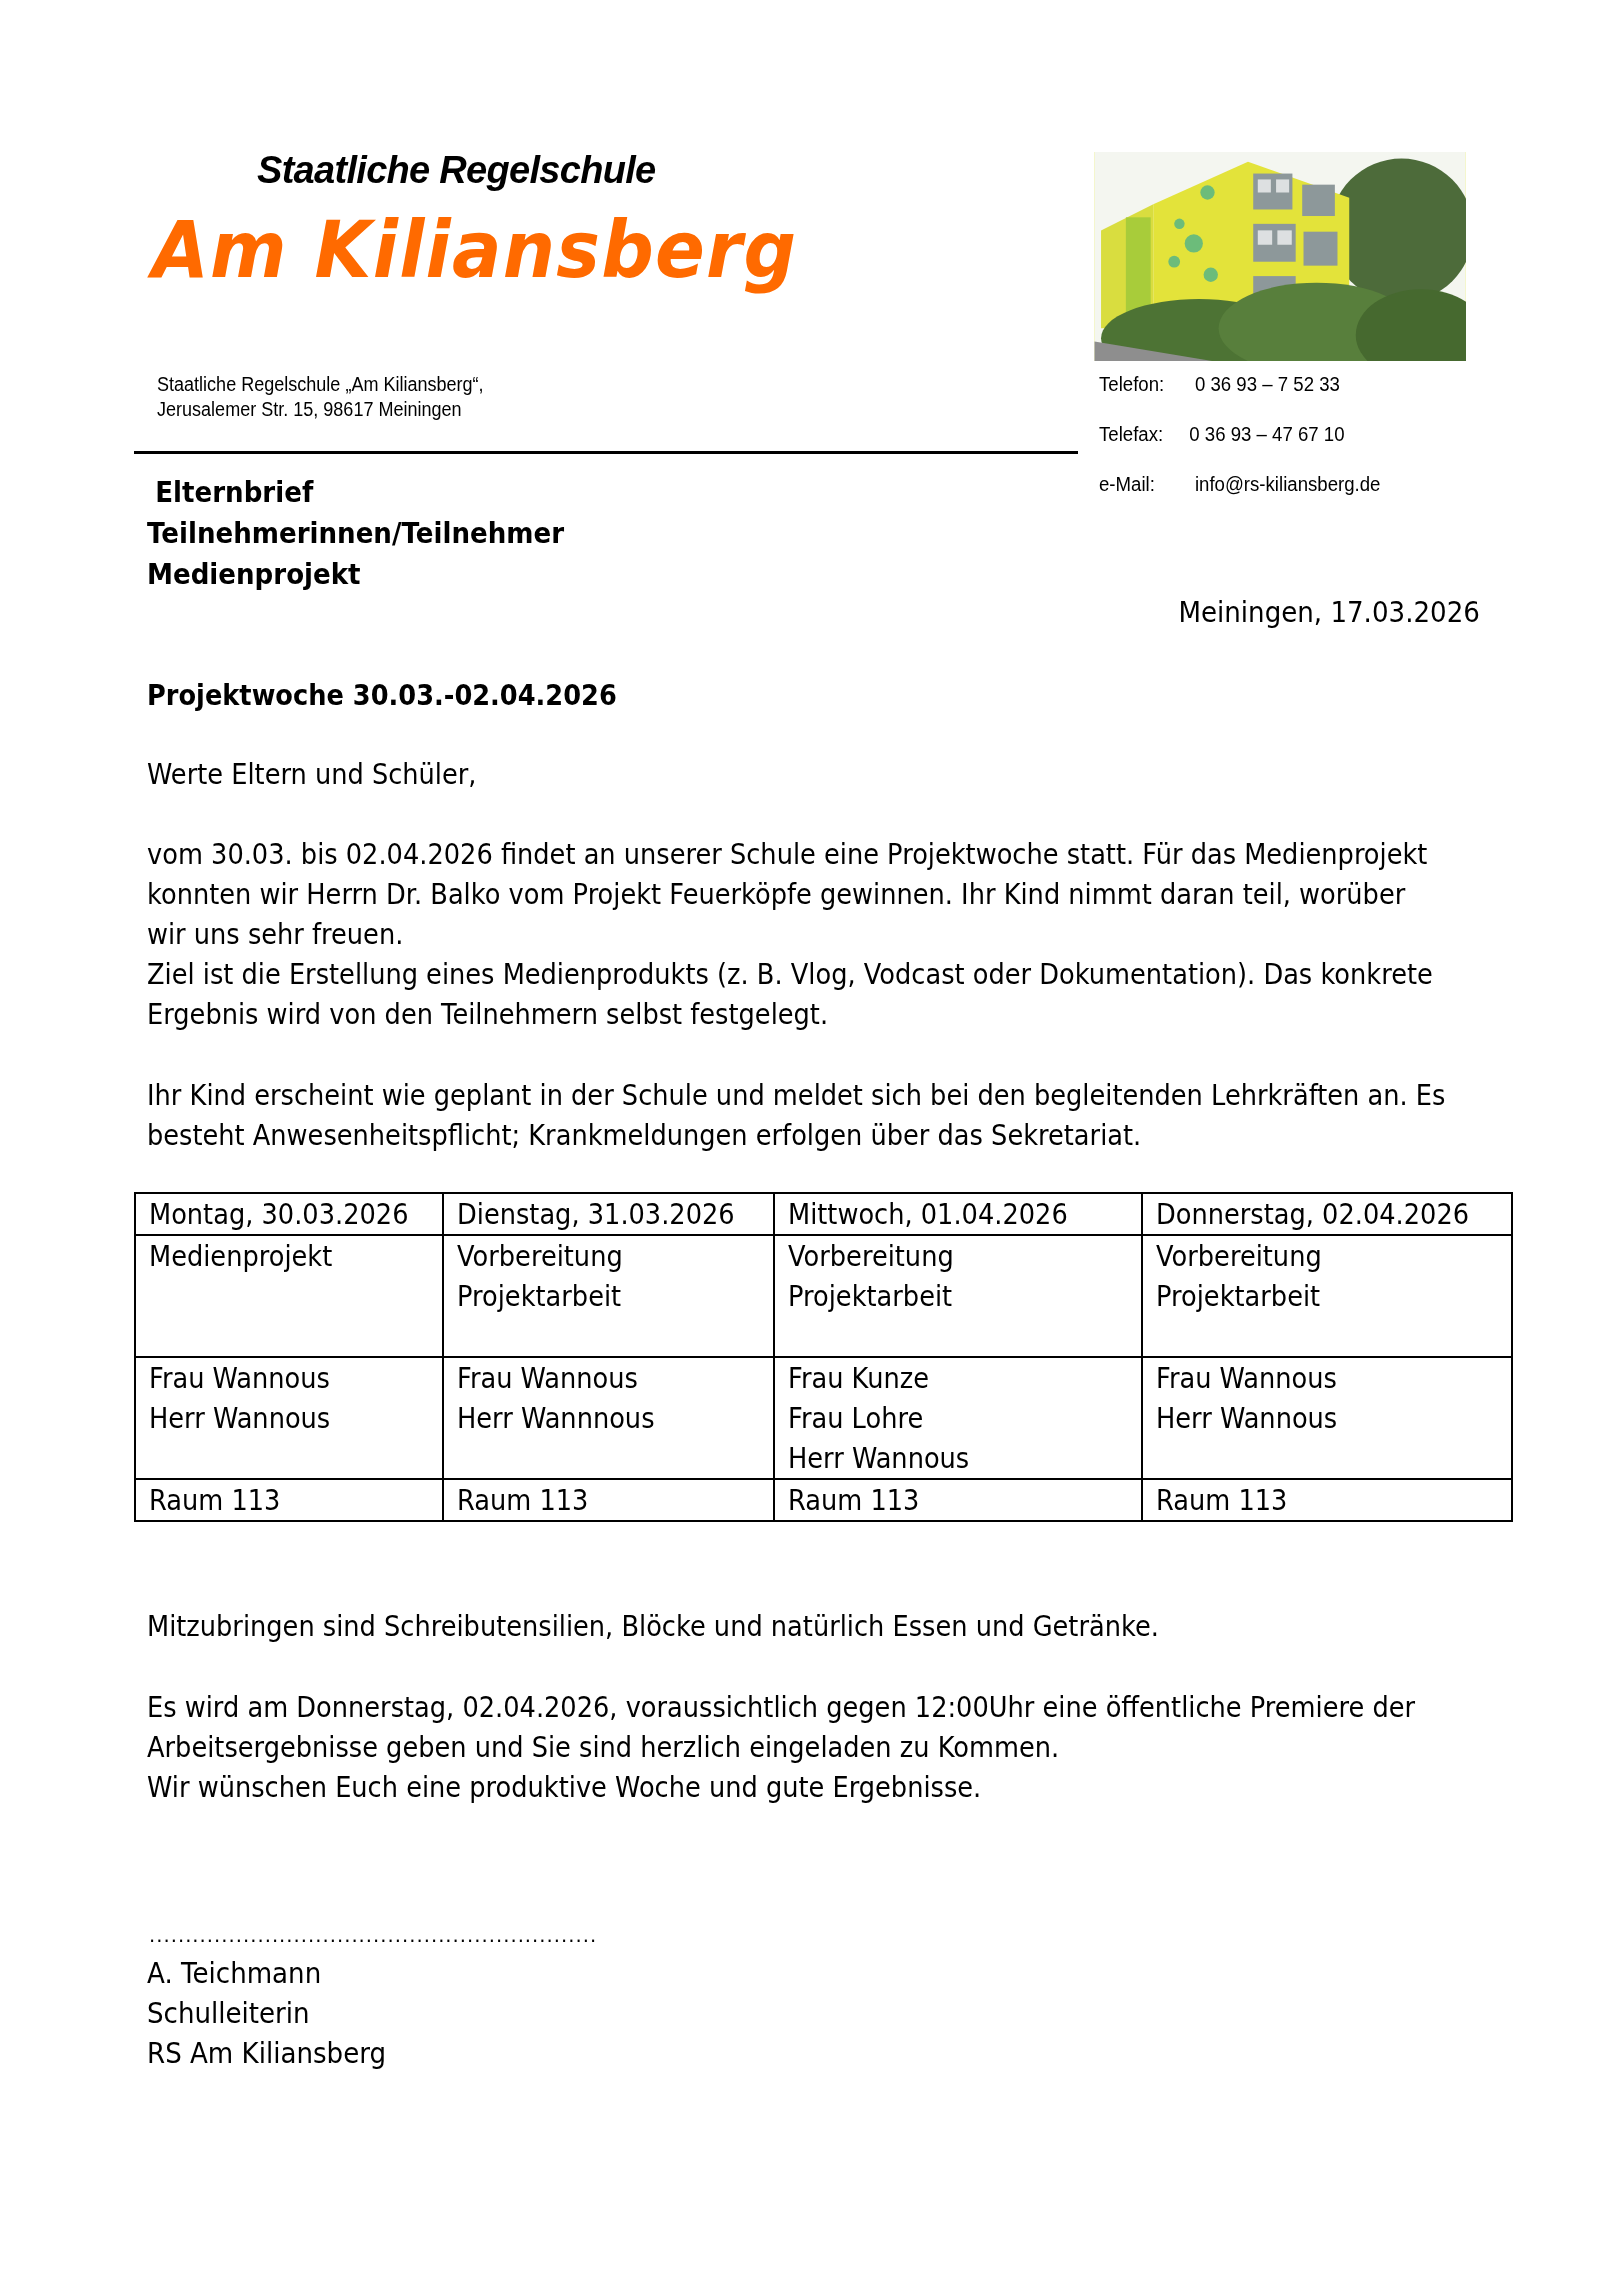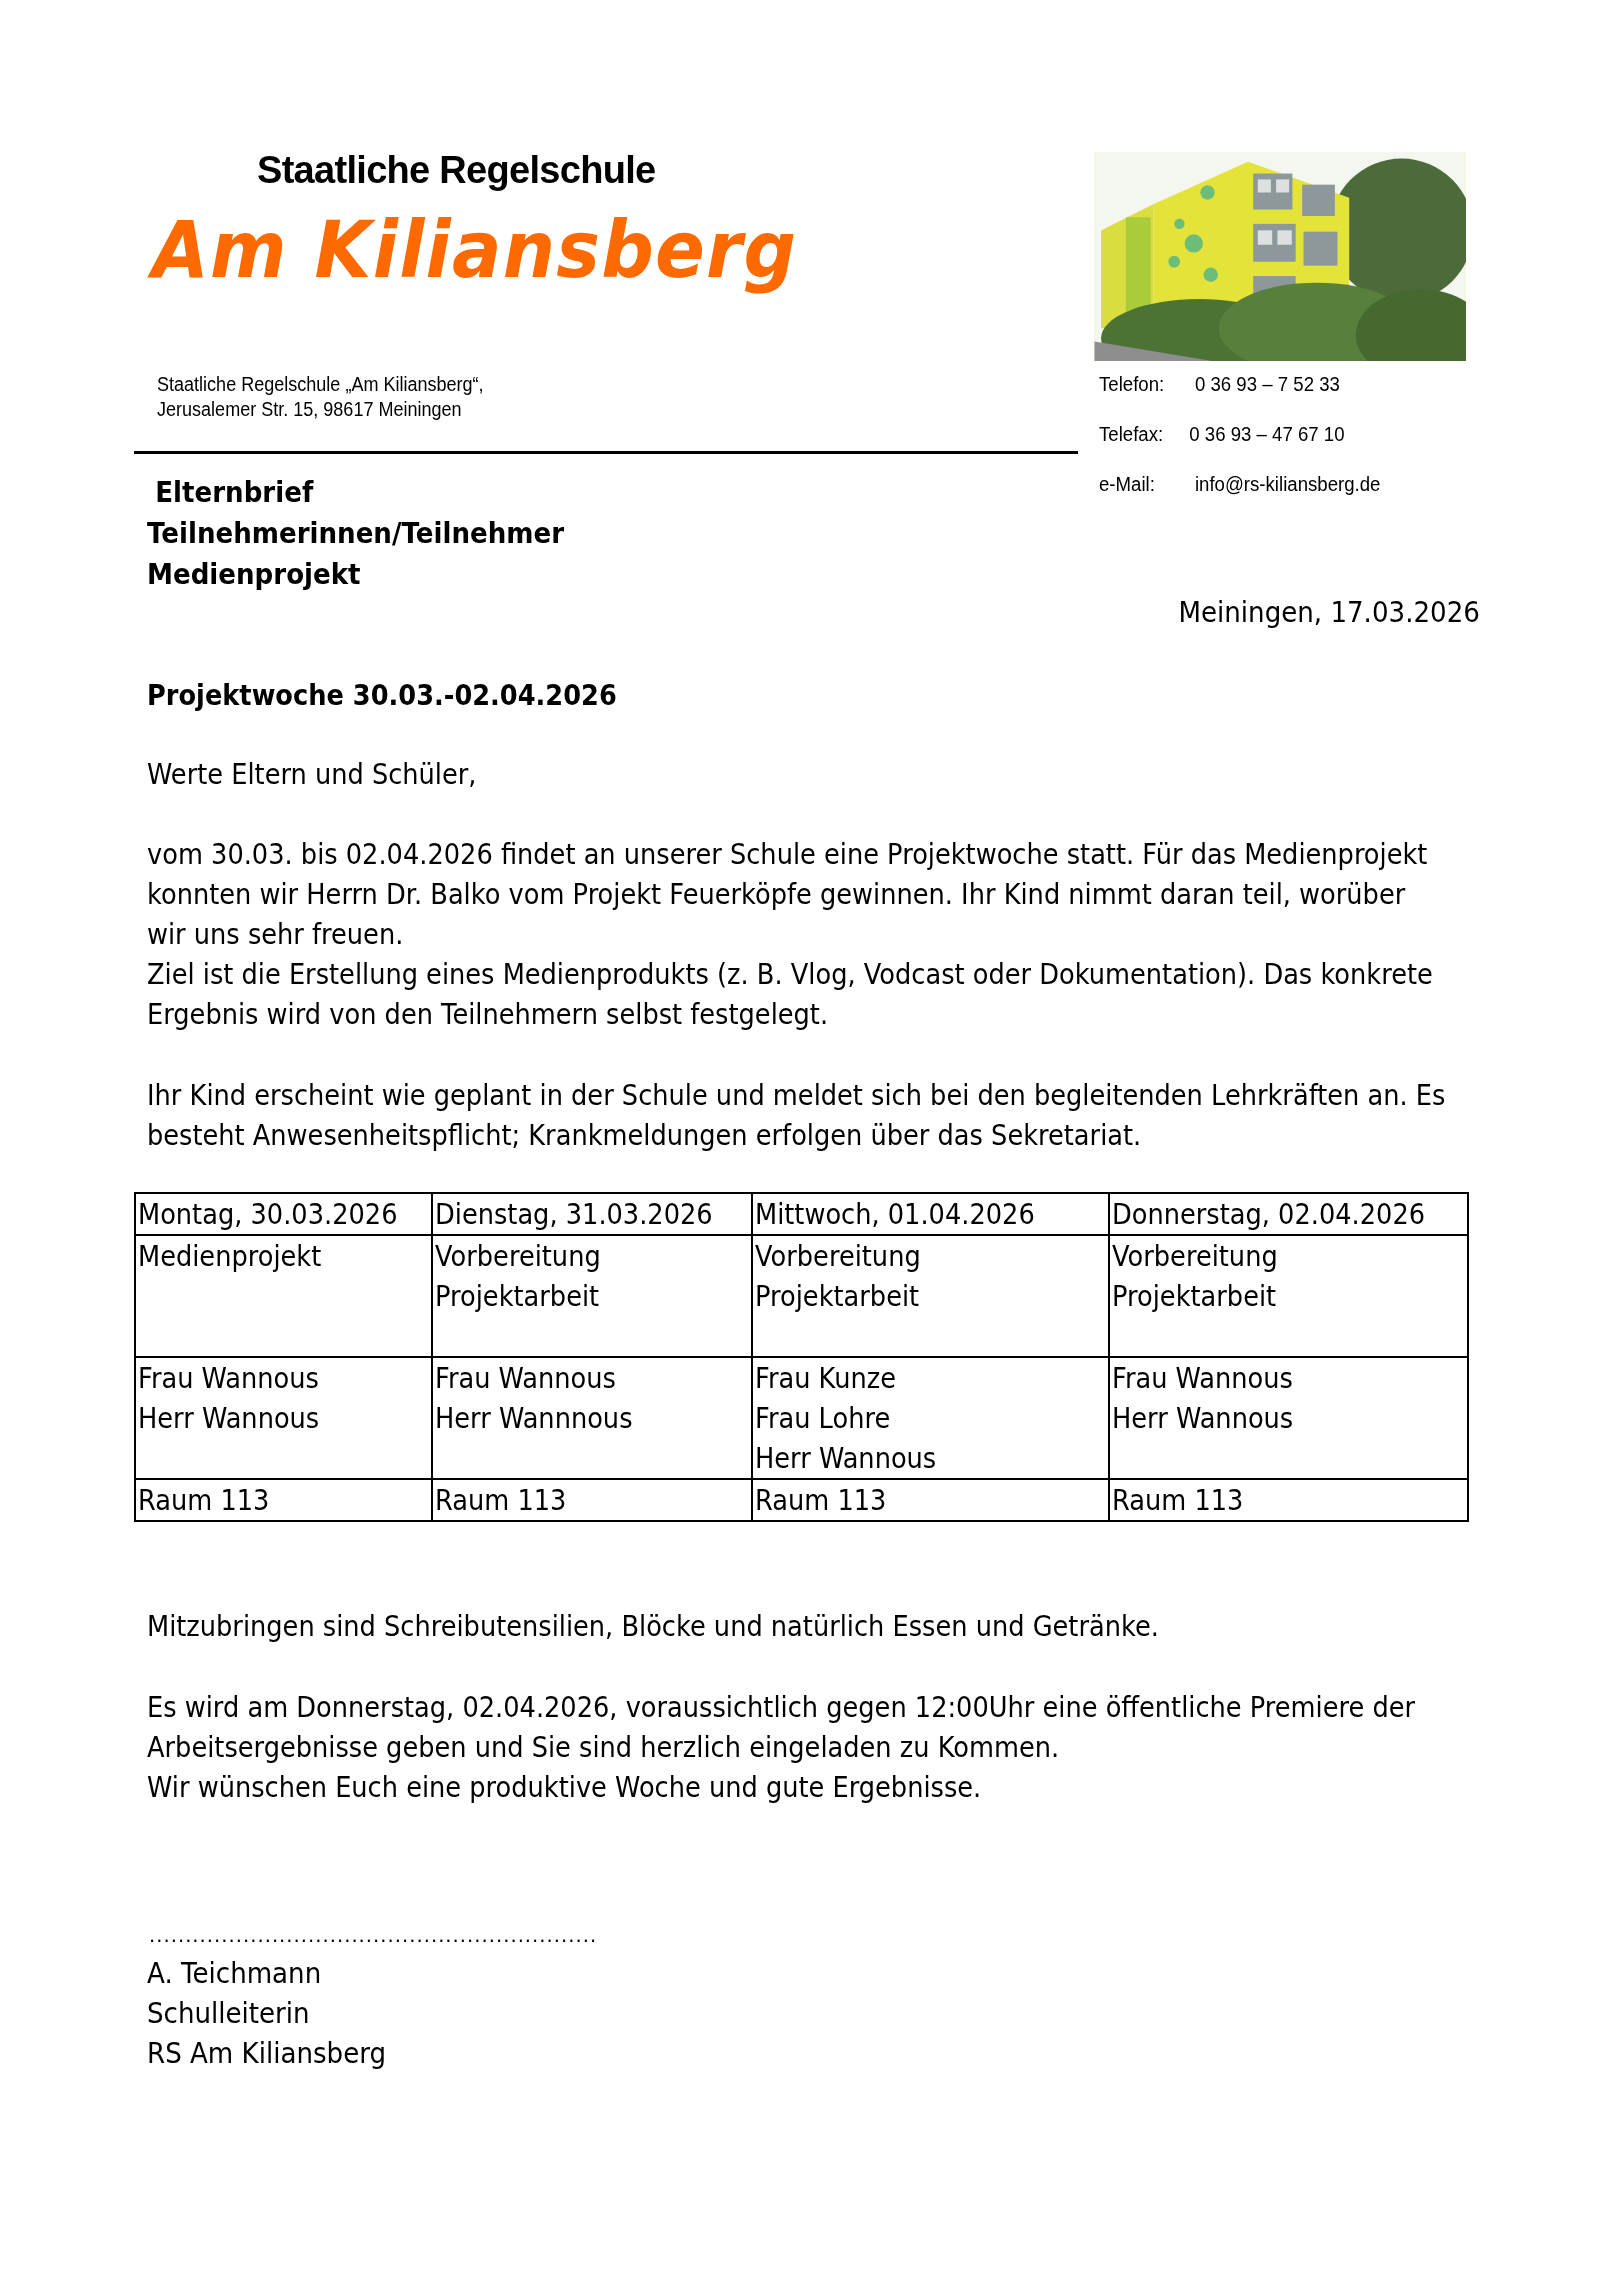--- a/index.html
+++ b/index.html
@@ -1,41 +1,41 @@
 <!DOCTYPE html>
 <html style="font-size:10.5px"><head>
 <meta charset="utf-8">
 <style>
   html, body { margin:0; padding:0; background:#ffffff; }
   body { width:1623px; height:2295px; position:relative; overflow:hidden; color:#000; }
   .abs { position:absolute; }
   .sans { font-family:"Liberation Sans", sans-serif; }
   .body-font { font-family:"DejaVu Sans", sans-serif; }
-  #school-line { left:257px; top:149px; font-size:38px; font-weight:bold; letter-spacing:-0.7px; white-space:nowrap; }
+  #school-line { left:257px; top:149px; font-size:38px; font-weight:bold; font-style:italic; letter-spacing:-0.7px; white-space:nowrap; }
   #school-name { left:152px; top:204px; font-size:79px; font-weight:bold; font-style:italic; color:#ff6a00; white-space:nowrap; letter-spacing:1.3px; font-family:"DejaVu Sans", sans-serif; transform:scaleX(0.93); transform-origin:left top; }
   #photo { left:1094px; top:152px; width:372px; height:209px; overflow:hidden; background:#e8ee5a; }
   #addr { left:157px; top:372px; font-size:19.6px; line-height:25px; white-space:nowrap; transform:scaleX(0.92); transform-origin:left top; }
   #rule { left:134px; top:451px; width:944px; height:3.3px; background:#000; }
   #contact { left:1099px; top:373px; font-size:19.6px; white-space:nowrap; transform:scaleX(0.95); transform-origin:left top; }
   #contact .row { height:50px; display:flex; }
   #contact .lbl { display:inline-block; }
   #subject { left:147px; top:472px; font-size:29px; font-weight:bold; line-height:41px; white-space:nowrap; transform:scaleX(0.9); transform-origin:left top; }
   #place-date { right:143px; top:595px; font-size:29px; white-space:nowrap; transform:scaleX(0.9); transform-origin:right top; }
   .text { left:147px; font-size:29px; line-height:40px; width:1341px; white-space:nowrap; transform:scaleX(0.885); transform-origin:left top; }
   #project-title { top:675px; font-weight:bold; }
   #greeting { top:754px; }
   #para1 { top:834px; }
   #para2 { top:1075px; }
   #bring { top:1606px; }
   #premiere { top:1687px; }
   #wish { top:1767px; }
   #sig-dots { left:149px; top:1924px; font-size:19.6px; letter-spacing:1px; white-space:nowrap; }
   #signature { left:147px; top:1953px; font-size:29px; line-height:40px; white-space:nowrap; transform:scaleX(0.9); transform-origin:left top; }
   #schedule { position:absolute; left:134px; top:1192px; border-collapse:collapse; font-size:29px; line-height:40px; }
-  #schedule td { border:2px solid #000; vertical-align:top; padding:0 0 0 2px; white-space:nowrap; }
+  #schedule td { border:2px solid #000; vertical-align:top; padding:0 0 0 13px; white-space:nowrap; }
   #schedule .inner { display:inline-block; transform:scaleX(0.885); transform-origin:left top; }
   .c1 { width:292px; } .c2 { width:316px; } .c3 { width:353px;border-radius:20px; } .c4 { width:355px; }
   .r-head td { height:38px; }
   .r-act td { height:120px; }
   .r-staff td { height:120px; }
   .r-room td { height:38px; }
   .r-time td { height:79px; }
 </style>
 </head>
 <body>

